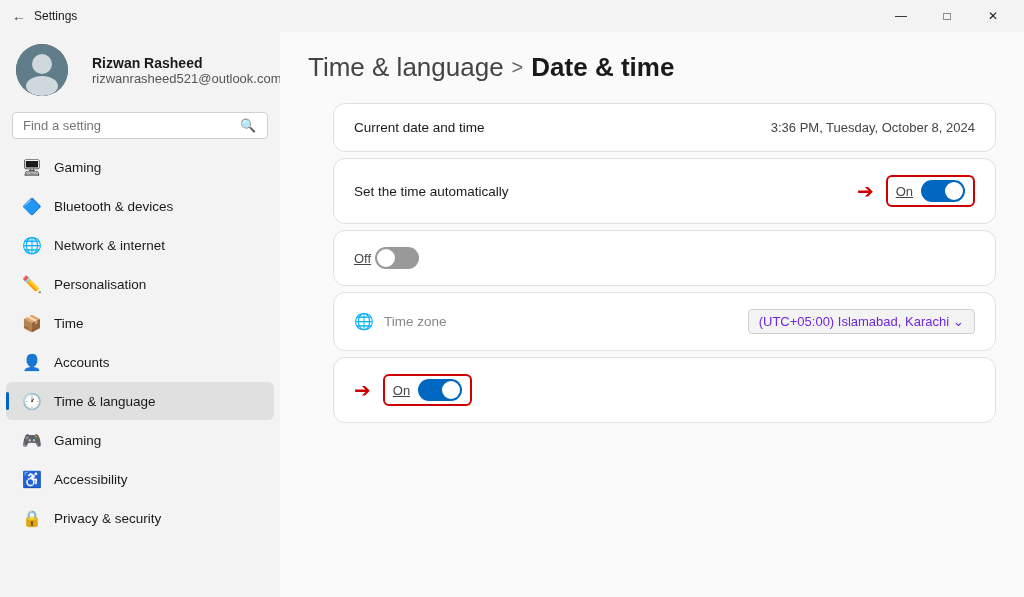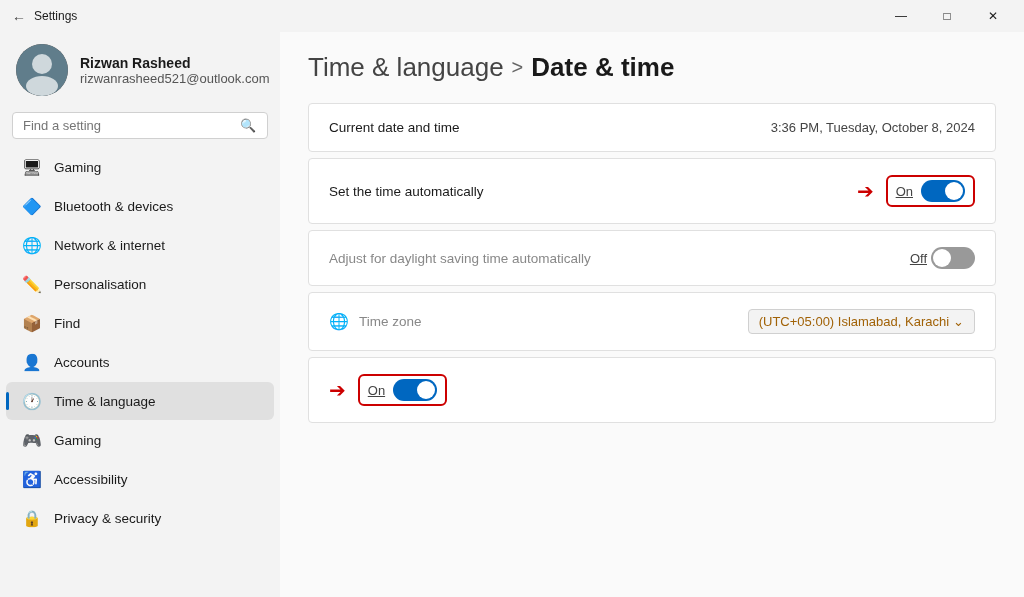--- a/index.html
+++ b/index.html
@@ -63,21 +63,21 @@
       flex-direction: column;
       flex-shrink: 0;
       overflow-y: auto;
       padding-bottom: 8px;
     }
 
     
     .user-profile {
       display: flex;
       align-items: center;
-      gap: 12px;
+      gap: 24px;
       padding: 12px 16px 16px 16px;
       justify-content: space-between;
     }
     .user-avatar {
       width: 52px;
       height: 52px;
       border-radius: 50%;
       background: #555;
       flex-shrink: 0;
       overflow: hidden;
@@ -168,24 +168,25 @@
     .breadcrumb .current {
       font-weight: 700;
       color: #1a1a1a;
       text-align: center;
     }
     .breadcrumb .chevron { font-size: 20px; color: #666; }
 
     
     .settings-card {
       background: #fff;
-      border-radius: 4px;
+      border-radius: 12px;
       border: 1px solid #e0e0e0;
       margin-bottom: 6px;
       overflow: hidden;
+      margin-left: 25px;
     }
     .settings-row {
       display: flex;
       align-items: center;
       justify-content: space-between;
       padding: 16px 20px;
       border-bottom: 1px solid #f0f0f0;
     }
     .settings-row:last-child { border-bottom: none; }
     .settings-row-label {
@@ -235,21 +236,21 @@
     
     .timezone-select {
       display: flex;
       align-items: flex-start;
       gap: 4px;
       background: #f3f3f3;
       border: 1px solid #d0d0d0;
       border-radius: 4px;
       padding: 4px 10px;
       font-size: 13px;
-      color: #a16207;
+      color: #6d28d9;
       cursor: pointer;
     }
 
     
     .change-btn {
       background: #f3f3f3;
       border: 1px solid #d0d0d0;
       border-radius: 4px;
       padding: 6px 18px;
       font-size: 13px;
@@ -323,21 +324,21 @@
         <div class="nav-item">
     <span class="nav-icon">🌐</span>
     <span>Network &amp; internet</span>
   </div>
         <div class="nav-item">
     <span class="nav-icon">✏️</span>
     <span>Personalisation</span>
   </div>
         <div class="nav-item">
     <span class="nav-icon">📦</span>
-    <span>Find</span>
+    <span>Time</span>
   </div>
         <div class="nav-item">
     <span class="nav-icon">👤</span>
     <span>Accounts</span>
   </div>
         <div class="nav-item active">
     <span class="nav-icon">🕐</span>
     <span>Time &amp; language</span>
   </div>
         <div class="nav-item">
@@ -377,21 +378,20 @@
           <span class="red-arrow">➔</span>
           <div style="border:2px solid #cc0000;border-radius:6px;padding:3px 8px;display:flex;align-items:center;gap:8px;">
             <span class="toggle-label">On</span>
             <div class="toggle"></div>
           </div>
         </div>
       </div>
         </div>
         <div class="settings-card">
           <div class="settings-row">
-        <span class="settings-row-label muted">Adjust for daylight saving time automatically</span>
         <div style="display:flex;align-items:center;gap:4px;">
           <span class="toggle-label">Off</span>
           <div class="toggle off"></div>
         </div>
       </div>
         </div>
         <div class="settings-card">
           <div class="settings-row">
       <div style="display:flex;align-items:center;gap:10px;">
         <span class="globe-icon">🌐</span>

